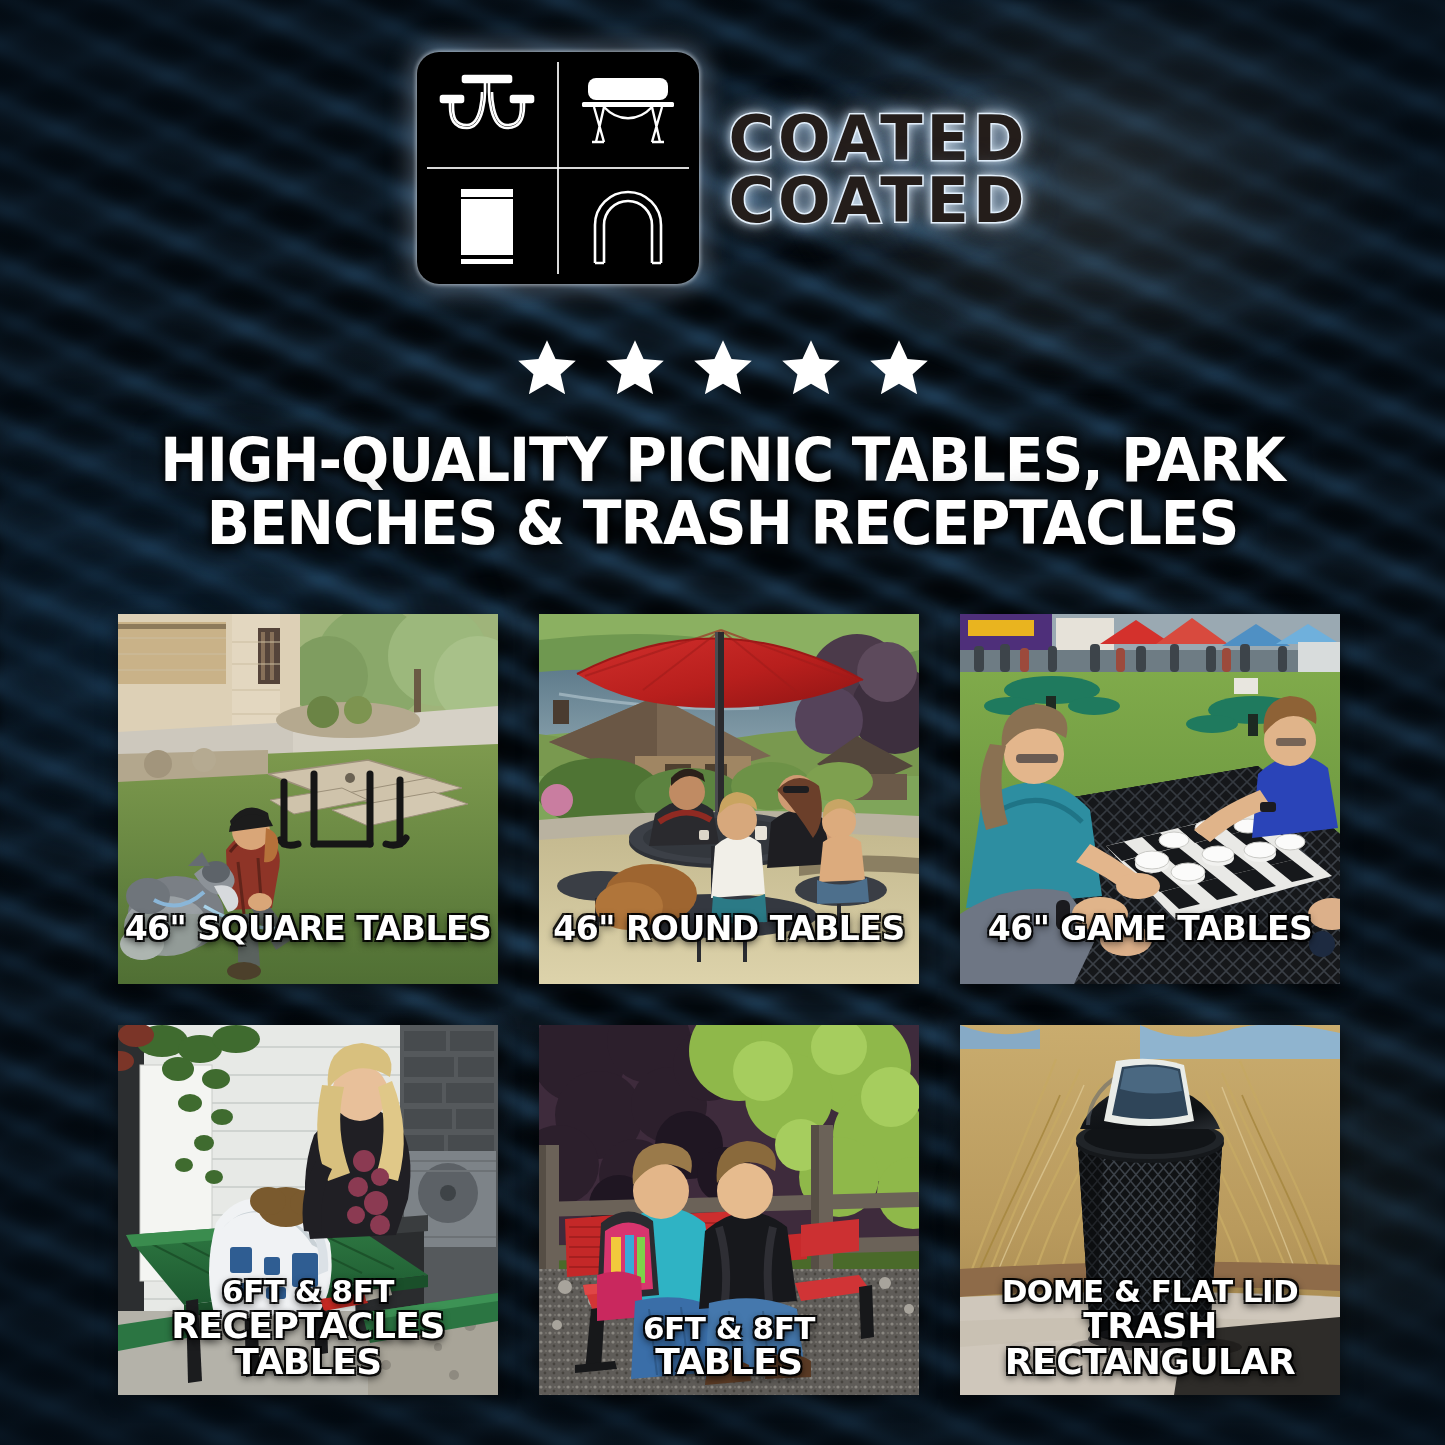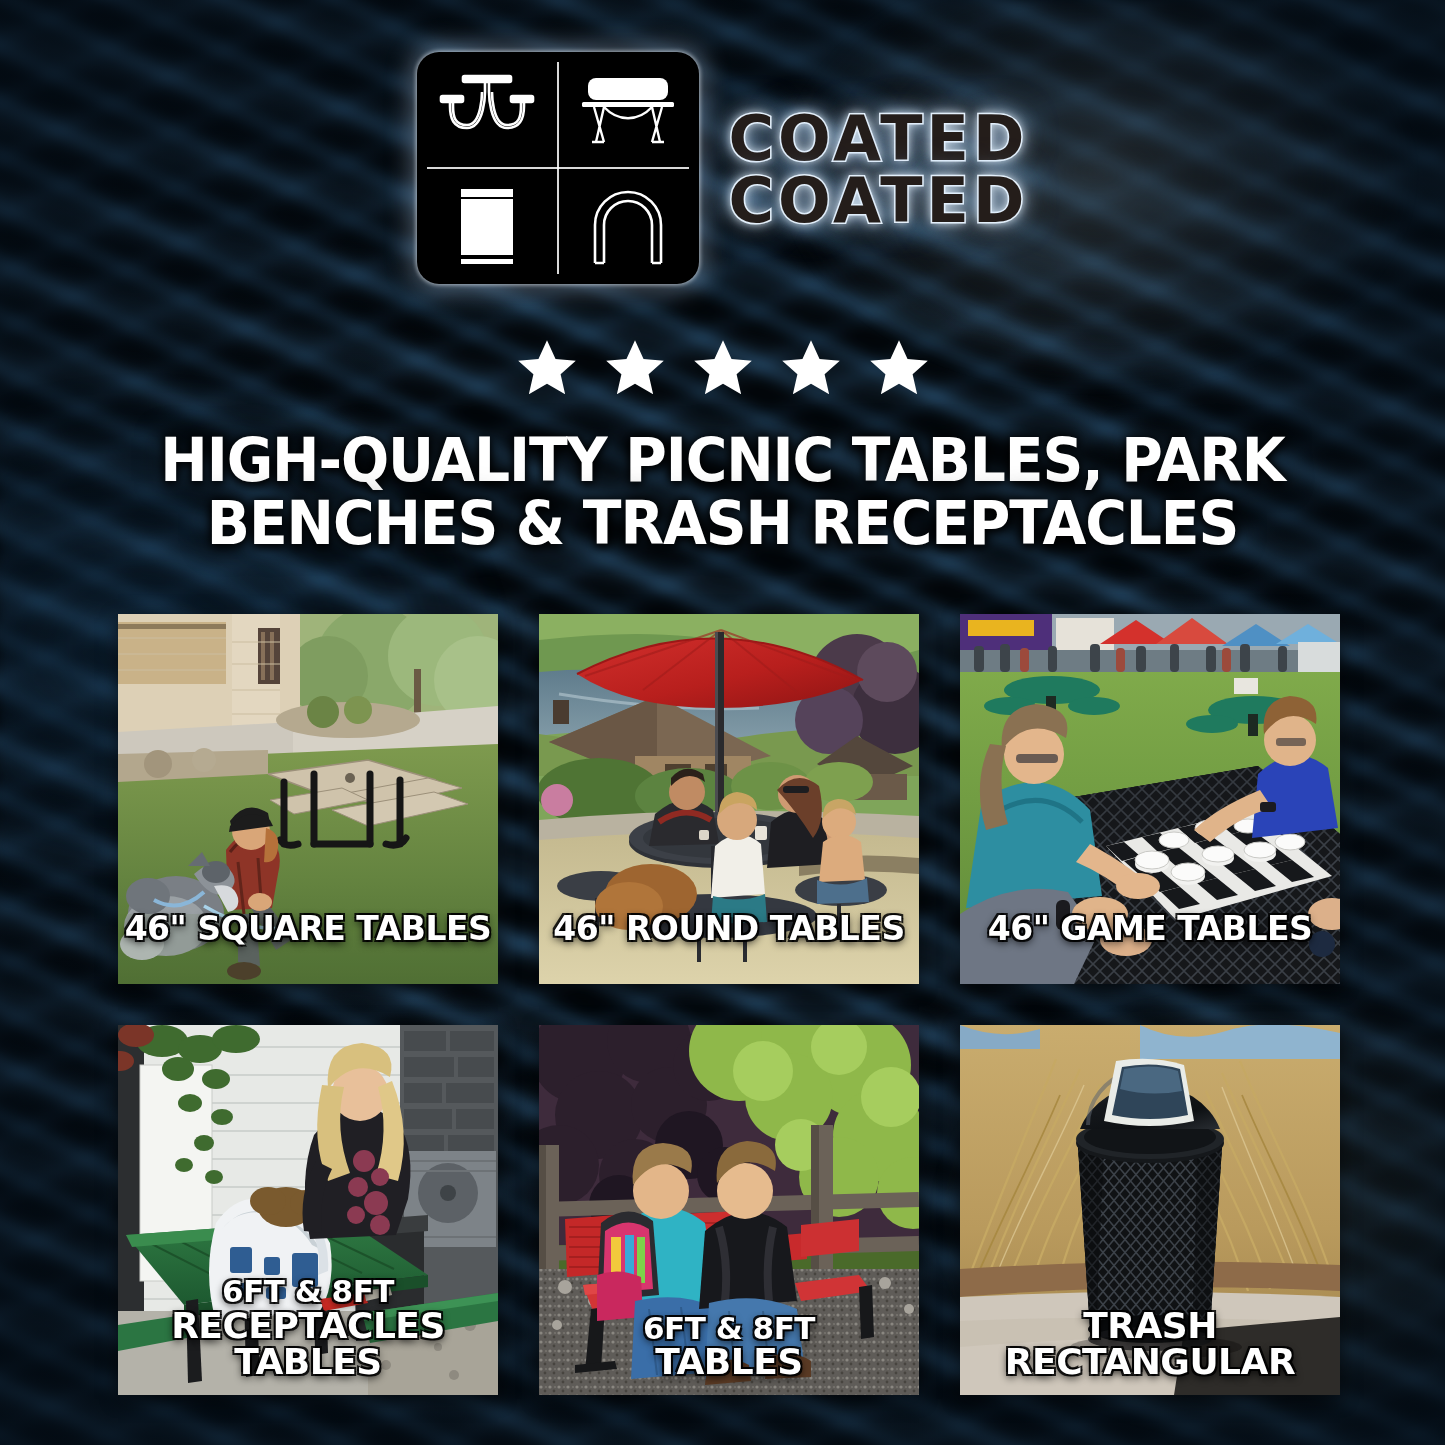--- a/index.html
+++ b/index.html
@@ -928,17 +928,18 @@
         <path d="M162 42 q32 -6 58 2 l8 46 q-38 8 -76 0 z" fill="#2f4559"></path>
         <path d="M164 44 q30 -6 54 2 l4 20 q-32 6 -62 -2 z" fill="#4a6881"></path>
 
         <ellipse cx="190" cy="304" rx="62" ry="14" fill="#0a0c0e"></ellipse>
         <ellipse cx="190" cy="314" rx="62" ry="12" fill="#1c1e21" opacity="0.7"></ellipse>
 
         <ellipse cx="196" cy="322" rx="86" ry="12" fill="#000" opacity="0.28"></ellipse>
       </g>
     </svg>
     <div class="caption cap-2line">
+      <span class="l1">DOME &amp; FLAT LID</span>
       <span class="l2">TRASH RECTANGULAR</span>
     </div>
   </div>
 
 </div>
 
 </body></html>

